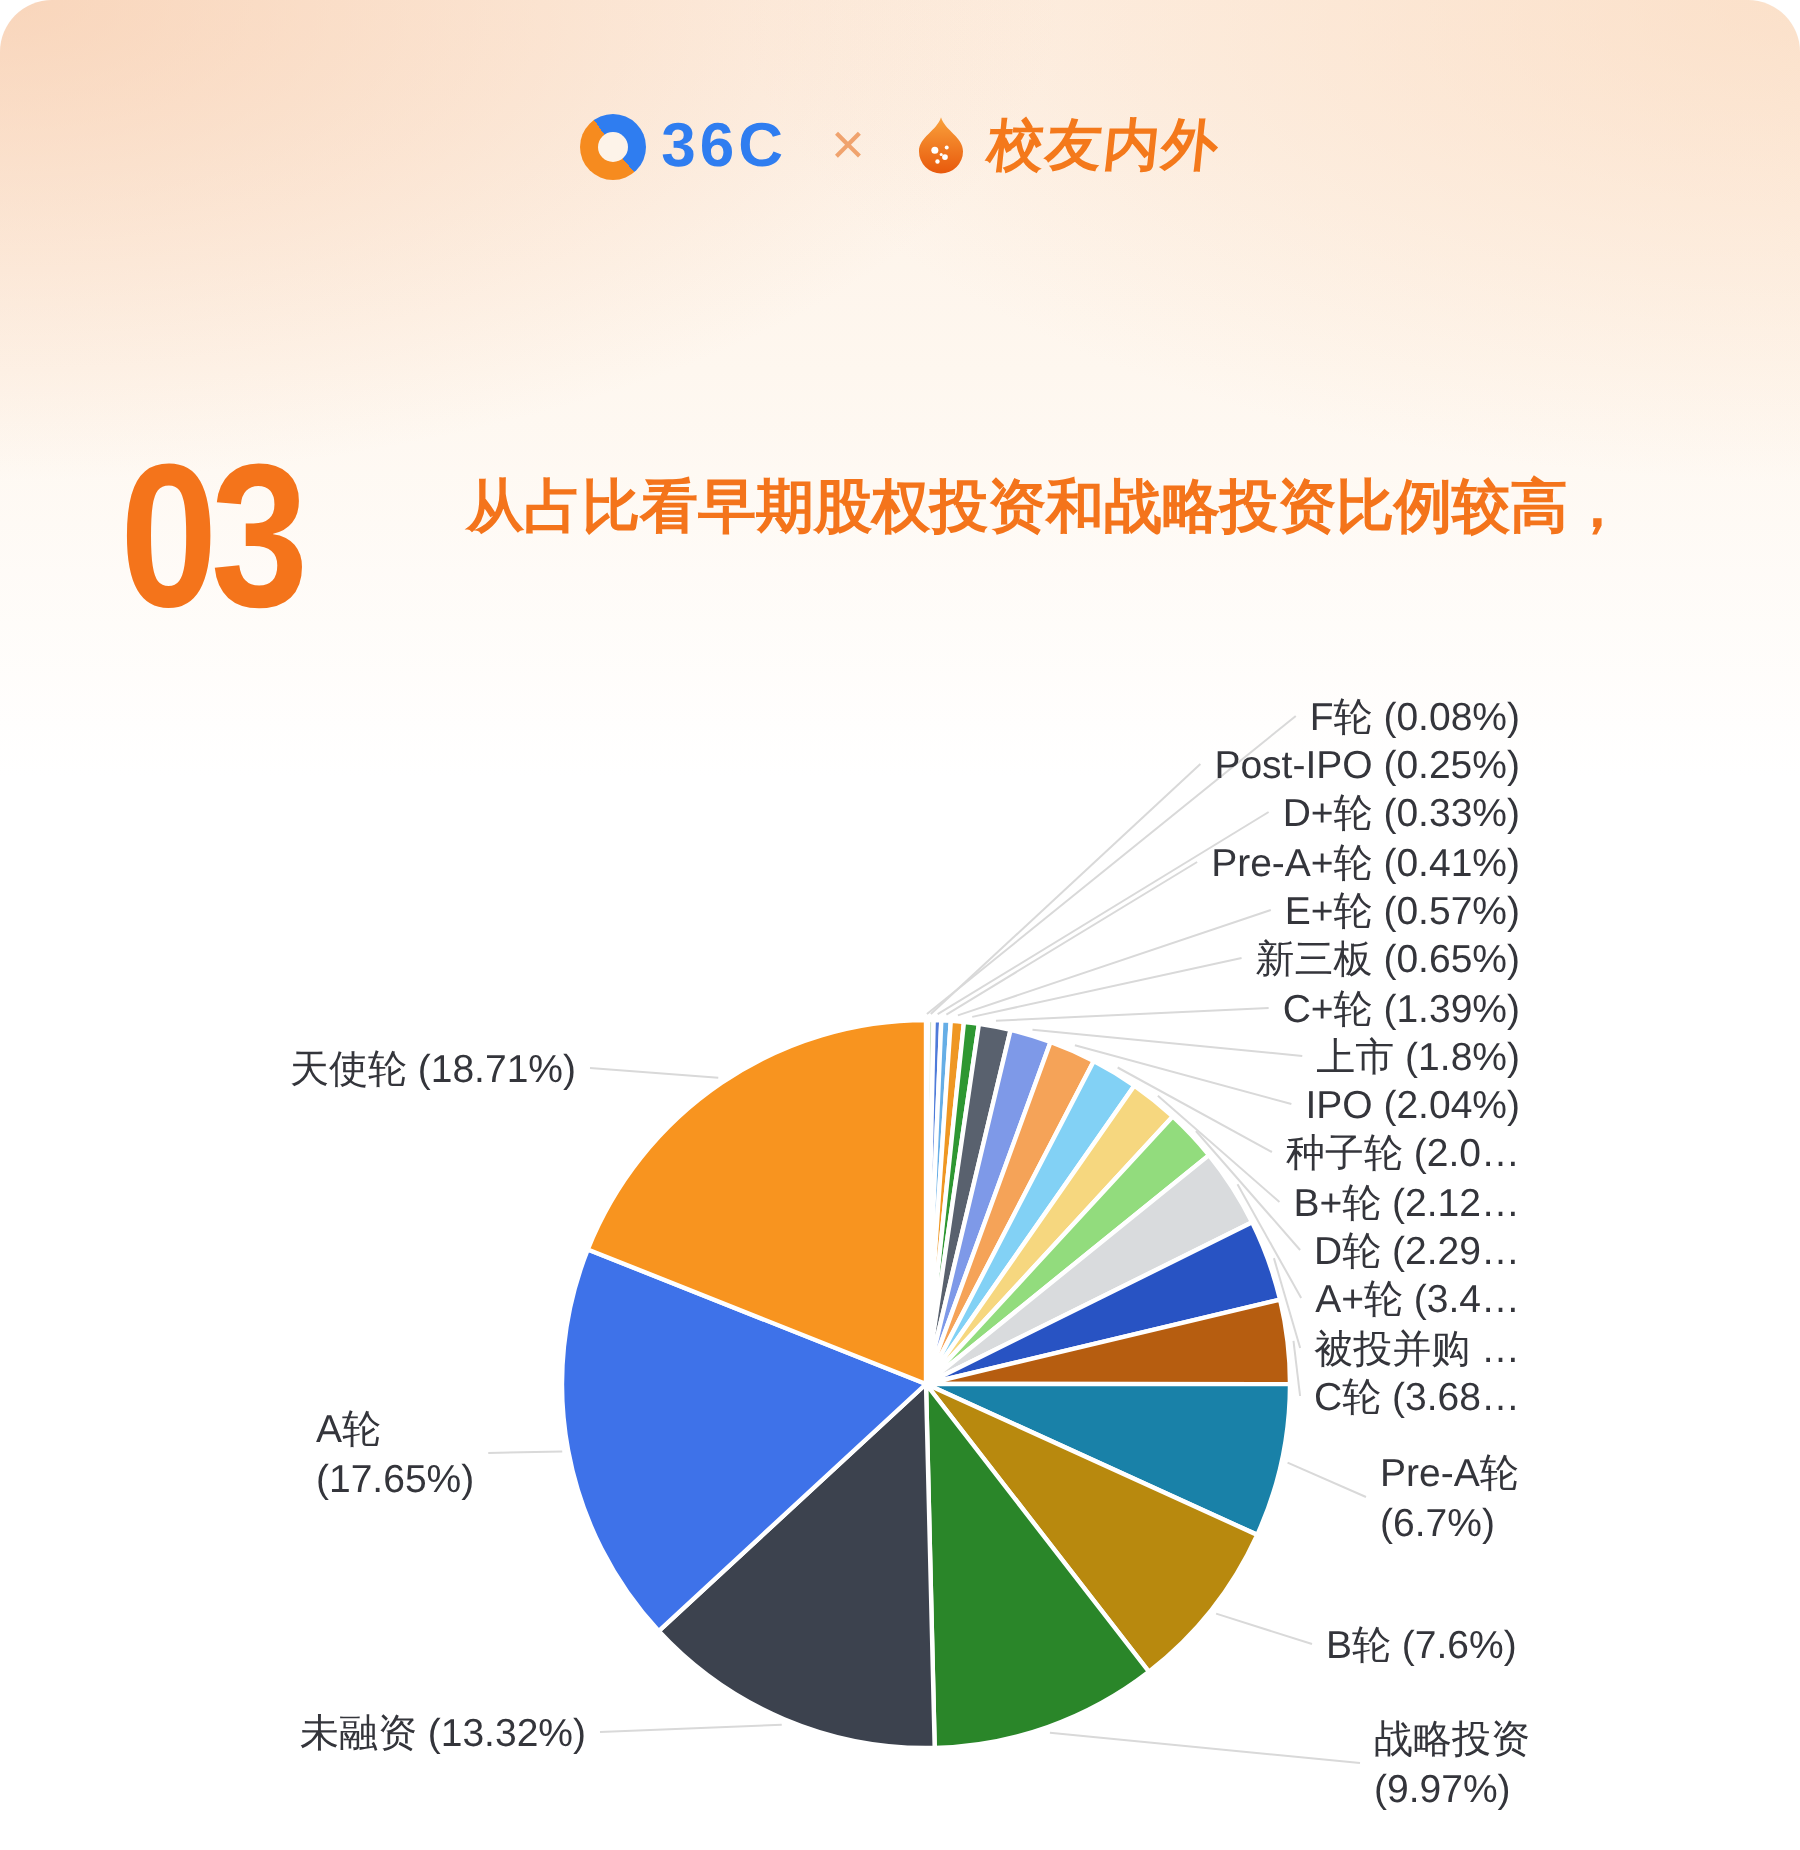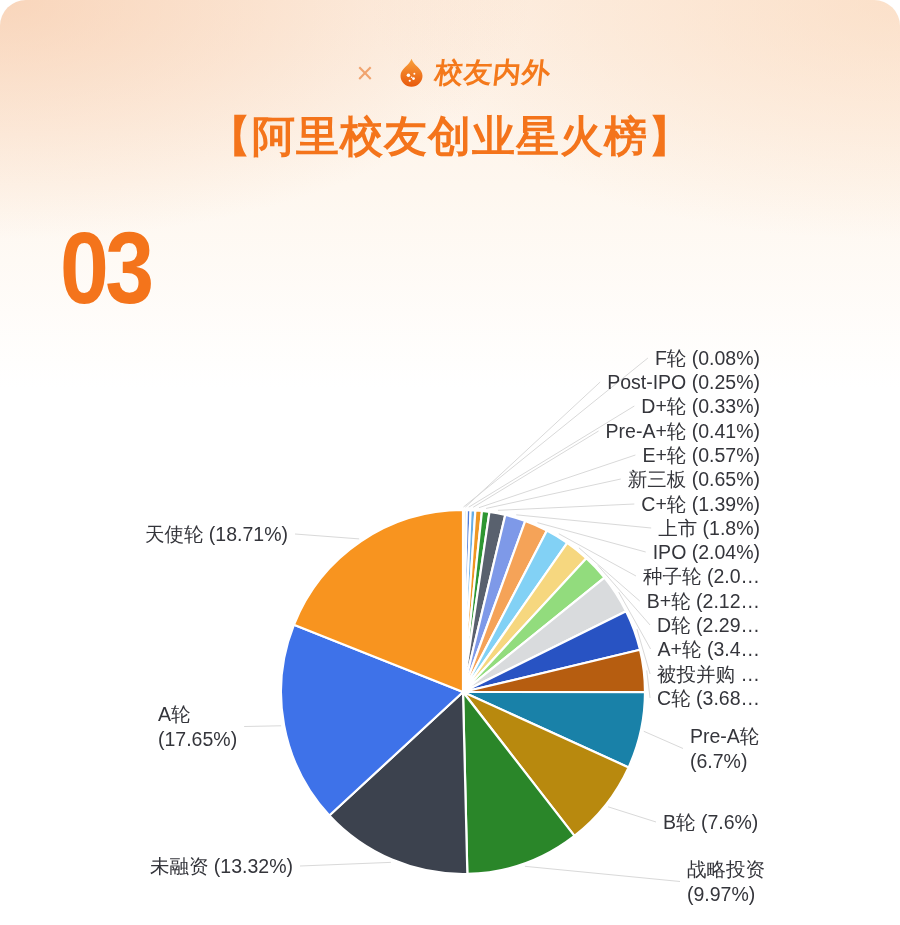--- a/index.html
+++ b/index.html
@@ -31,44 +31,50 @@
   }
   .headline{position:absolute;left:233px;top:233px;font-size:29px;font-weight:700;color:#f4741b;line-height:43px;white-space:nowrap;}
   #chart{position:absolute;left:0;top:0;}
 </style>
 </head>
 <body>
 
 <div class="card">
 
   <div class="logo-row">
+    <span class="logo36">
+      <span class="icon36">
+          <span class="hole"></span>
+        </span>
+      <span class="t36">36C</span>
+    </span>
     <span class="sep">×</span>
     <span class="logoAl">
       <svg class="flame" viewBox="0 0 30 30">
         <defs>
           <linearGradient id="fg" x1="0" y1="0" x2="0" y2="1">
             <stop offset="0" stop-color="#f9a13c"></stop>
               <stop offset="1" stop-color="#e8590c"></stop>
           </linearGradient>
         </defs>
         <path d="M15 1.5 C13.2 7.5 5 10.5 5 17 a10 10 0 0 0 20 0 C25 10.5 16.8 7.5 15 1.5 Z" fill="url(#fg)"></path>
         <circle cx="12.2" cy="16.5" r="1.6" fill="#fff"></circle>
         <circle cx="16.8" cy="19.6" r="1.3" fill="#fff"></circle>
         <circle cx="13.4" cy="21.6" r="1.0" fill="#fff"></circle>
         <circle cx="17.6" cy="15.2" r="0.9" fill="#fff"></circle>
         <circle cx="15.1" cy="18.4" r="0.7" fill="#fff"></circle>
       </svg>
       <span class="tAl">校友内外</span>
     </span>
   </div>
 
-  <div class="title">【阿里校友创业星火榜】</div>
 
   <div class="secnum">03</div>
   <div class="headline">
+    <div>从占比看早期股权投资和战略投资比例较高，</div>
   </div>
 
   <svg id="chart" width="900" height="925" viewBox="0 0 900 925">
       <g>
         <line x1="463.4715091870489" y1="507.0006008683095" x2="647.890625" y2="358" stroke="#d9d9d9" stroke-width="1"></line>
         <line x1="465.4164184842663" y1="507.01578196584205" x2="600.1875" y2="382" stroke="#d9d9d9" stroke-width="1"></line>
         <line x1="468.8339651400428" y1="507.0920097704137" x2="634.328125" y2="406" stroke="#d9d9d9" stroke-width="1"></line>
         <line x1="473.1912356658351" y1="507.28091945983647" x2="598.5625" y2="431" stroke="#d9d9d9" stroke-width="1"></line>
         <line x1="478.95255504359324" y1="507.6890779482097" x2="635.40625" y2="455" stroke="#d9d9d9" stroke-width="1"></line>
         <line x1="486.10244326585337" y1="508.44816232151743" x2="620.796875" y2="479" stroke="#d9d9d9" stroke-width="1"></line>

